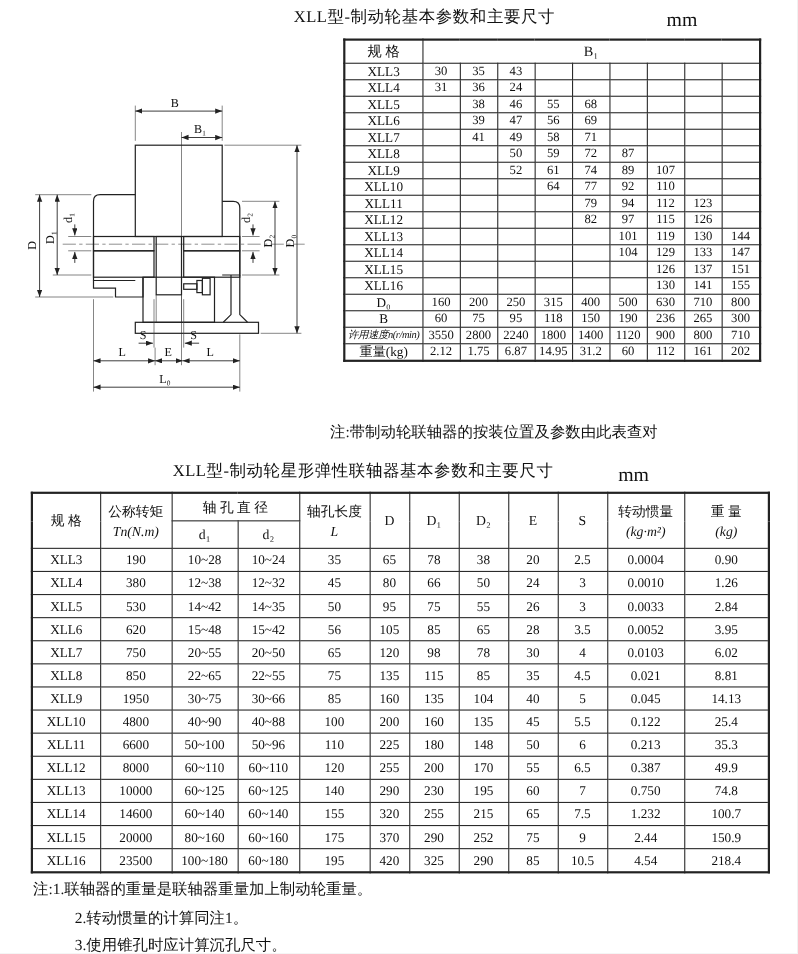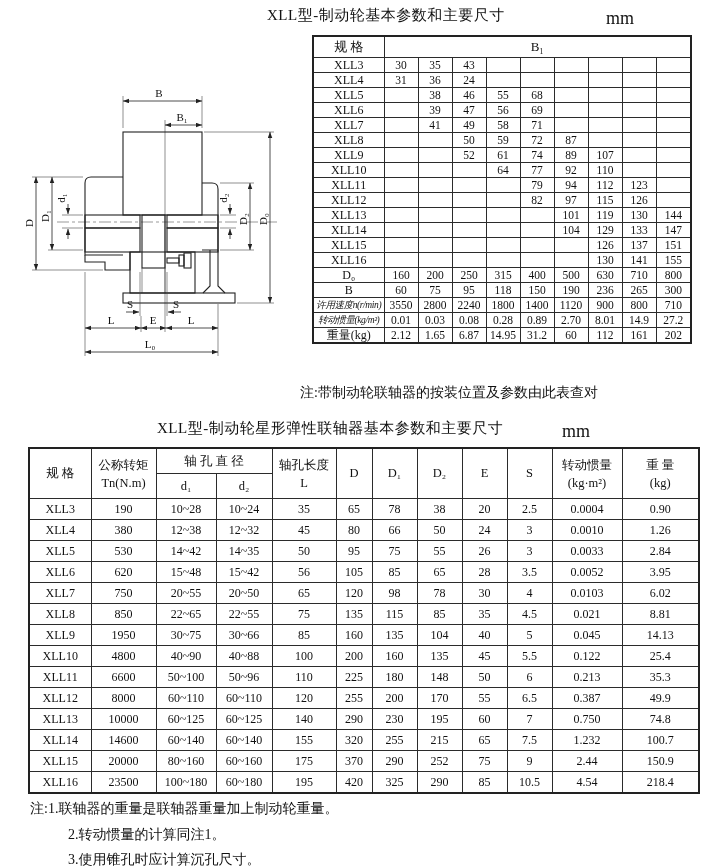--- a/index.html
+++ b/index.html
@@ -12,21 +12,21 @@
   table{border-collapse:collapse;table-layout:fixed;background:#fff;}
   th,td{border:1px solid #2b2b2b;text-align:center;vertical-align:middle;
         padding:0;overflow:hidden;white-space:nowrap;}
   #toptable{border:2px solid #222;width:380px;}
   #toptable th{height:20px;font-size:13px;font-weight:normal;}
   #toptable td{height:14px;font-size:11.5px;line-height:13px;}
   #toptable td.lbl{font-size:12px;}
   #toptable td.lbl.long{font-size:9.5px;letter-spacing:-0.4px;font-style:italic;}
   #bottomtable{border:2px solid #222;width:670px;}
   #bottomtable th{font-size:12.5px;font-weight:normal;height:24px;}
-  #bottomtable th .l2{margin-top:2px;}
+  #bottomtable th .l2{margin-top:2px;font-style:italic;}
   #bottomtable td{height:20px;font-size:12px;}
   #bottomtable td.lbl{font-size:12px;}
   svg text{font-family:"Liberation Serif","DejaVu Serif",serif;font-size:11px;fill:#111;}
   .ol{stroke:#222;stroke-width:1.1;fill:none;}
   .dim{stroke:#222;stroke-width:0.8;fill:none;}
   .ext{stroke:#444;stroke-width:0.6;fill:none;}
   .cl{stroke:#555;stroke-width:0.6;stroke-dasharray:12 3 3 3;fill:none;}
 </style>
 </head>
 <body>
@@ -372,35 +372,23 @@
           <td>2800</td>
           <td>2240</td>
           <td>1800</td>
           <td>1400</td>
           <td>1120</td>
           <td>900</td>
           <td>800</td>
           <td>710</td>
         </tr>
         <tr>
-          <td class="lbl long">转动惯量(kg/m²)</td>
-          <td>0.01</td>
-          <td>0.03</td>
-          <td>0.08</td>
-          <td>0.28</td>
-          <td>0.89</td>
-          <td>2.70</td>
-          <td>8.01</td>
-          <td>14.9</td>
-          <td>27.2</td>
-        </tr>
-        <tr>
           <td class="lbl">重量(kg)</td>
           <td>2.12</td>
-          <td>1.65</td>
+          <td>1.75</td>
           <td>6.87</td>
           <td>14.95</td>
           <td>31.2</td>
           <td>60</td>
           <td>112</td>
           <td>161</td>
           <td>202</td>
         </tr>
       </tbody>
   </table>

